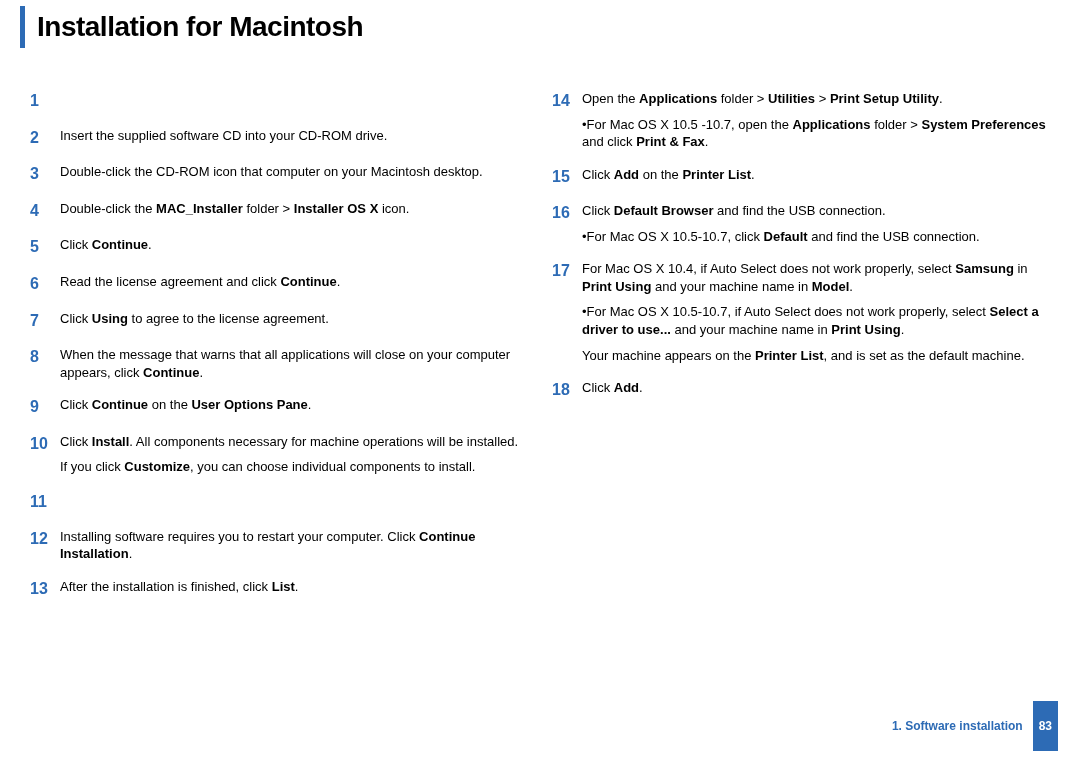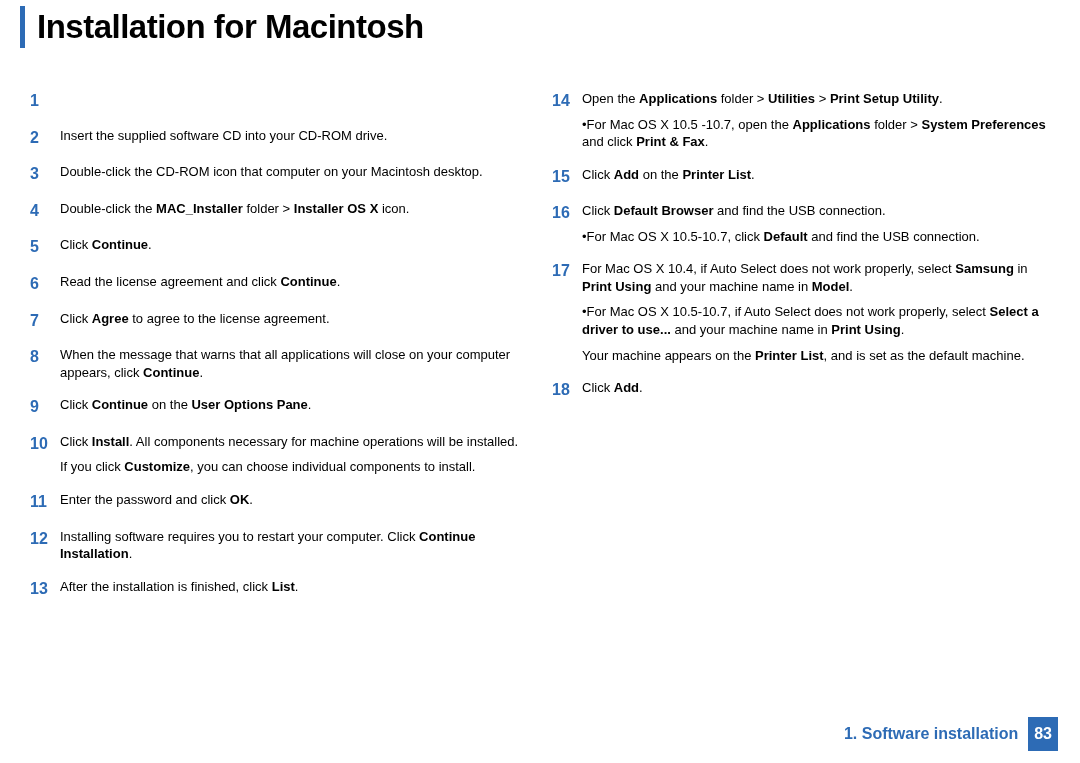--- a/index.html
+++ b/index.html
@@ -16,21 +16,21 @@
     align-items: center;
     padding: 6px 0 12px 20px;
   }
   .title-accent {
     width: 5px;
     height: 42px;
     background: #2d6bb5;
     margin-right: 12px;
   }
   .title-text {
-    font-size: 33px;
+    font-size: 28px;
     font-weight: bold;
     letter-spacing: -0.5px;
   }
   .columns {
     display: flex;
     gap: 20px;
     padding: 30px 26px 0 30px;
   }
   .col {
     flex: 1;
@@ -62,32 +62,32 @@
   .sub {
     padding-left: 0px;
     margin-top: 6px;
   }
   .footer {
     position: absolute;
     bottom: 12px;
     right: 22px;
     display: flex;
     align-items: center;
-    font-size: 16px;
+    font-size: 12px;
     gap: 10px;
   }
   .footer-chapter {
     color: #2d6bb5;
     font-weight: bold;
   }
   .footer-page {
     background: #2d6bb5;
     color: white;
     font-weight: bold;
-    padding: 8px 6px;
+    padding: 18px 6px;
     min-width: 22px;
     text-align: center;
   }
   b { font-weight: bold; }
 </style>
 </head>
 <body>
 
 <div class="title-bar">
   <div class="title-accent"></div>
@@ -125,21 +125,21 @@
       </div>
       <div class="step">
         <div class="step-num">6</div>
         <div class="step-body">
           <p>Read the license agreement and click <b>Continue</b>.</p>
         </div>
       </div>
       <div class="step">
         <div class="step-num">7</div>
         <div class="step-body">
-          <p>Click <b>Agree</b> to agree to the license agreement.</p>
+          <p>Click <b>Using</b> to agree to the license agreement.</p>
         </div>
       </div>
       <div class="step">
         <div class="step-num">8</div>
         <div class="step-body">
           <p>When the message that warns that all applications will close on your computer appears, click <b>Continue</b>.</p>
         </div>
       </div>
       <div class="step">
         <div class="step-num">9</div>
@@ -149,23 +149,20 @@
       </div>
       <div class="step">
         <div class="step-num">10</div>
         <div class="step-body">
           <p>Click <b>Install</b>. All components necessary for machine operations will be installed.</p>
           <p class="sub">If you click <b>Customize</b>, you can choose individual components to install.</p>
         </div>
       </div>
       <div class="step">
         <div class="step-num">11</div>
-        <div class="step-body">
-          <p>Enter the password and click <b>OK</b>.</p>
-        </div>
       </div>
       <div class="step">
         <div class="step-num">12</div>
         <div class="step-body">
           <p>Installing software requires you to restart your computer. Click <b>Continue Installation</b>.</p>
         </div>
       </div>
       <div class="step">
         <div class="step-num">13</div>
         <div class="step-body">

